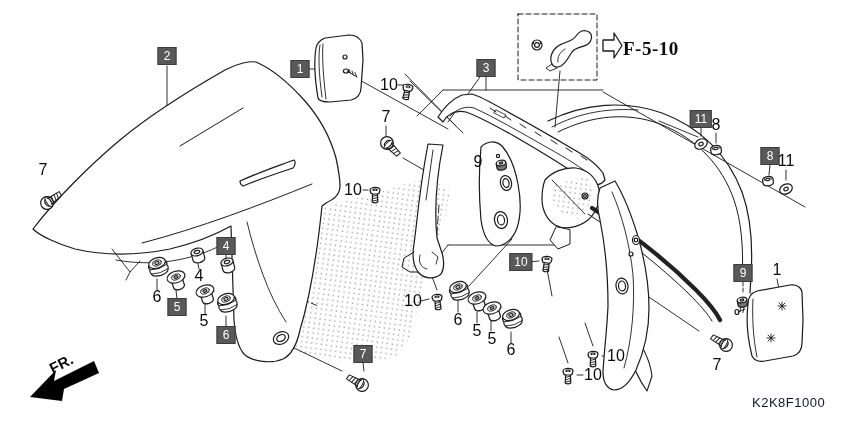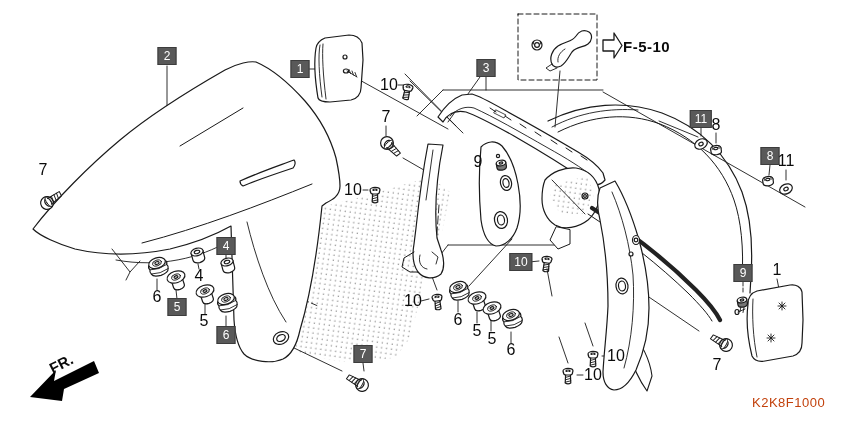--- a/index.html
+++ b/index.html
@@ -5,22 +5,22 @@
   html,body{margin:0;padding:0;background:#fff;}
   #stage{position:relative;width:842px;height:421px;background:#fff;overflow:hidden;
          font-family:"Liberation Sans",sans-serif;}
   #drawing{position:absolute;left:0;top:0;}
   #callout-layer{position:absolute;left:0;top:0;width:100%;height:100%;}
   .co{position:absolute;transform:translate(-50%,-50%);white-space:nowrap;line-height:1;}
   .co.plain{color:#0b0b0b;font-size:16px;font-weight:400;}
   .co.boxed{color:#fff;background:#595959;border:1px solid #3c3c3c;
             font-size:12px;padding:2px 4px;min-width:9px;text-align:center;}
   .lbl{position:absolute;color:#0b0b0b;}
-  #f510-label{left:623px;top:38px;font-size:15px;font-weight:700;letter-spacing:.5px;}
-  #diagram-code{left:752px;top:395px;font-size:13px;color:#c2410c;letter-spacing:.5px;}
+  #f510-label{left:623px;top:38px;font-size:19px;font-weight:700;letter-spacing:.5px;font-family:Liberation Serif, serif;}
+  #diagram-code{left:752px;top:395px;font-size:13px;color:#0f172a;letter-spacing:.5px;}
   #fr-label{left:49px;top:355px;font-size:15px;font-weight:700;transform:rotate(-27deg);}
 </style>
 </head>
 <body>
 
 <div id="stage">
 
 <svg id="drawing" width="842" height="421" viewBox="0 0 842 421" fill="none" stroke="#1a1a1a" stroke-width="1.2" stroke-linecap="round" stroke-linejoin="round">
   <defs>
     <pattern id="dots" width="5" height="5" patternUnits="userSpaceOnUse" patternTransform="rotate(8)">

